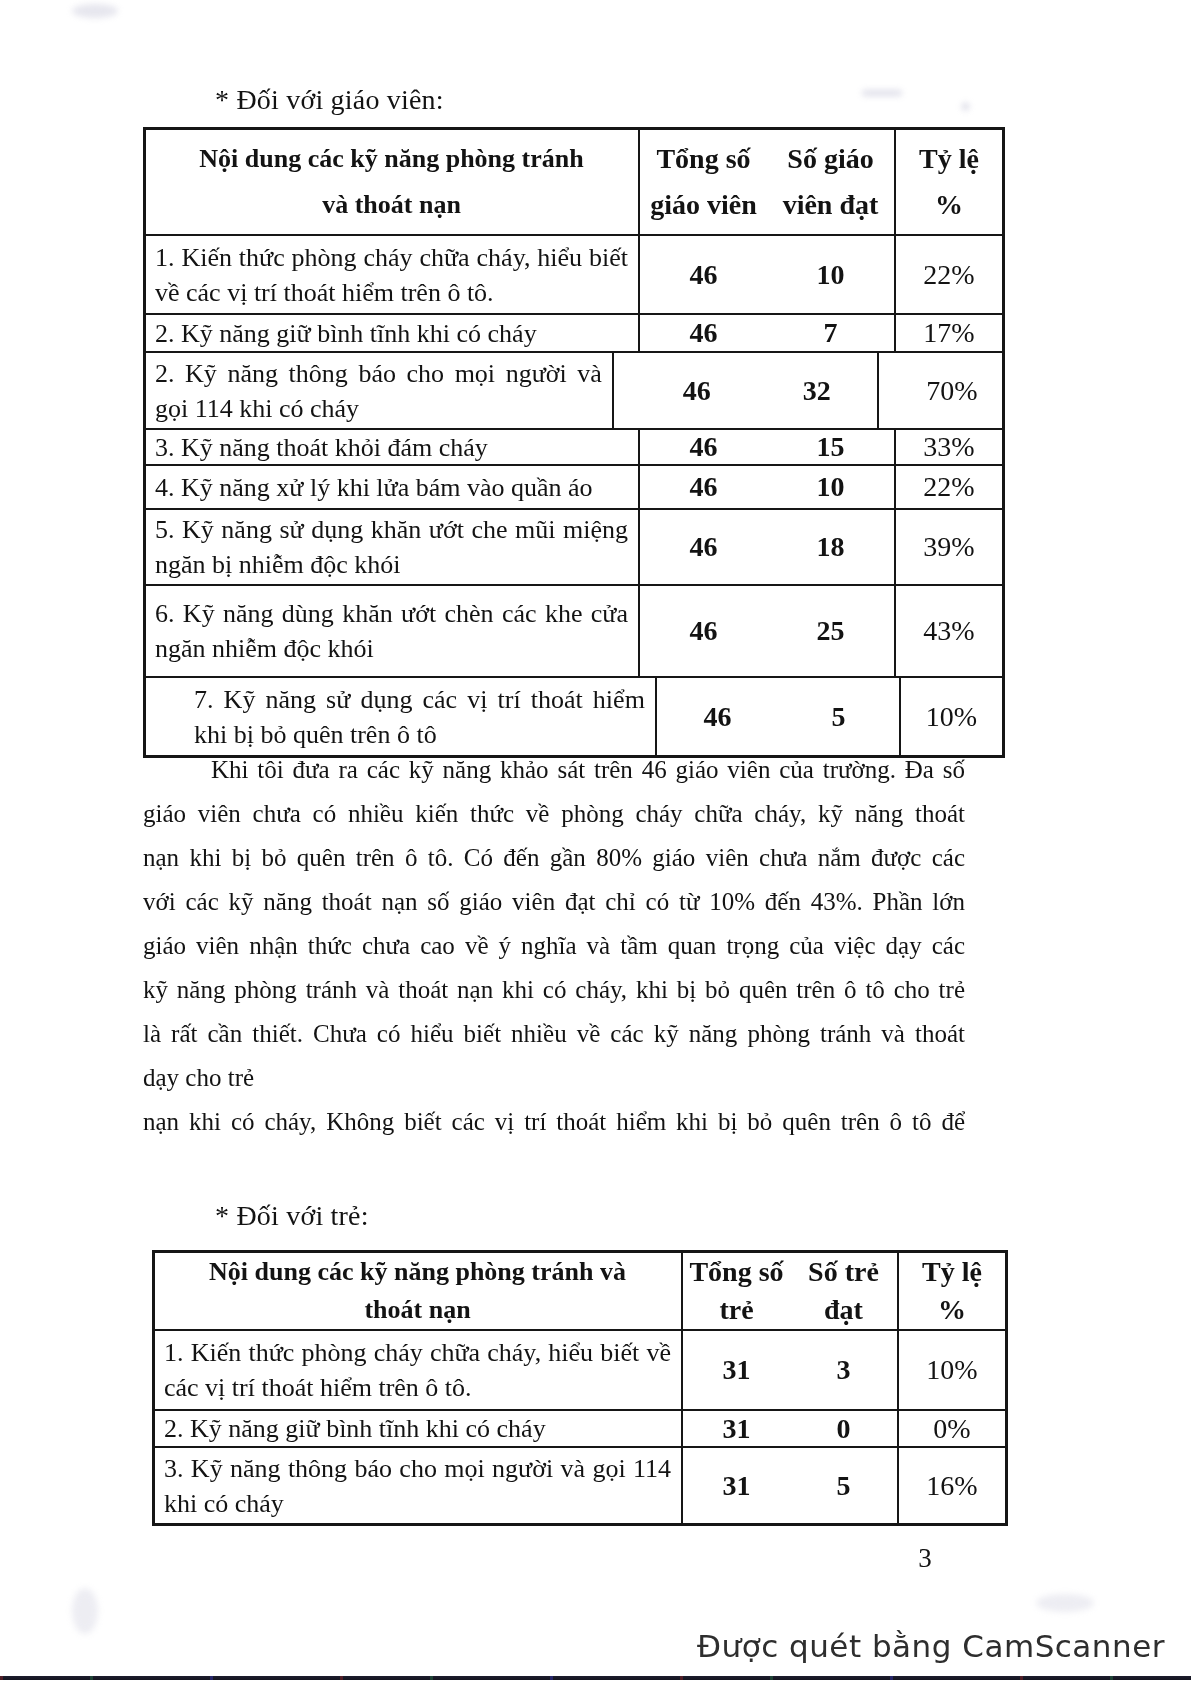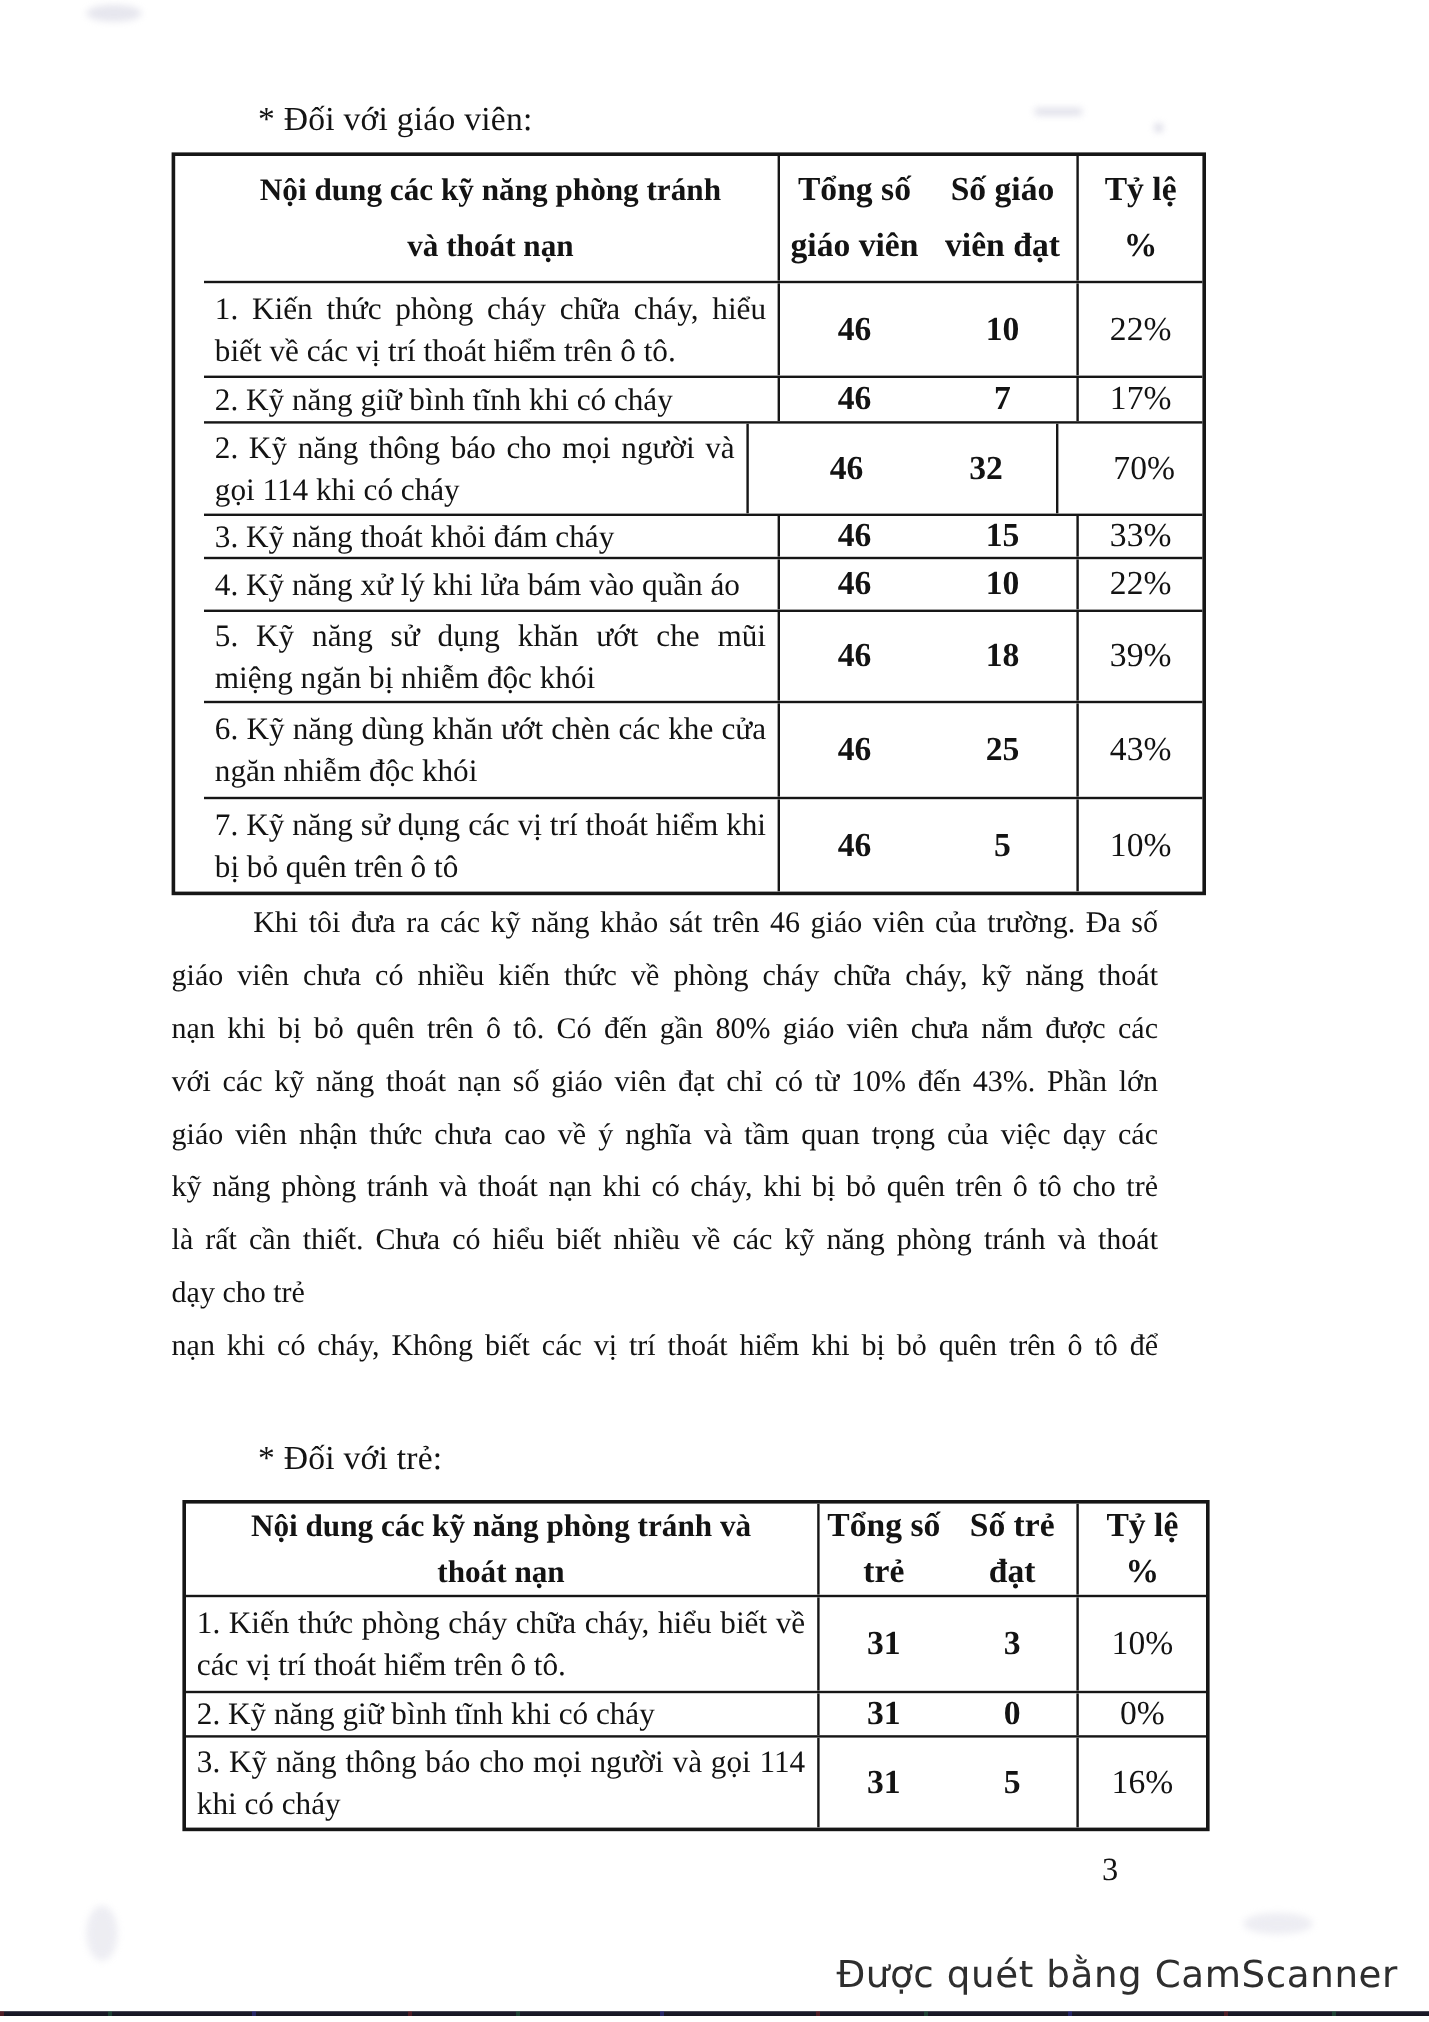--- a/index.html
+++ b/index.html
@@ -35,33 +35,33 @@
           font-size:28px; line-height:40px;font-weight:bold; }
   .cp {  
     display:flex; flex-direction:column; align-items:center; justify-content:center;
     font-size:28px; line-height:40px;
   }
   .th { font-weight:bold; text-align:center; }
   .th.cc { text-align:center; }
   #table1 .th { line-height:46px; }
   #table2 .th { line-height:38px; }
 
-  #table1 { left:143px; top:127px; width:862px;padding-left:24px; }
+  #table1 { left:143px; top:127px; width:862px; }
   #table1 .cc { width:494px; }
   #table1 .cm { width:256px; }
   #table1 .cp { width:106px; }
   #table1 .trow:nth-child(1){ height:106px; }
   #table1 .trow:nth-child(2){ height:79px; }
   #table1 .trow:nth-child(3){ height:38px; }
   #table1 .trow:nth-child(4){ height:77px;gap:23px; }
   #table1 .trow:nth-child(5){ height:36px; }
   #table1 .trow:nth-child(6){ height:44px; }
   #table1 .trow:nth-child(7){ height:76px; }
-  #table1 .trow:nth-child(8){ height:80px; }
-  #table1 .trow:nth-child(9){ height:77px; }
+  #table1 .trow:nth-child(8){ height:92px; }
+  #table1 .trow:nth-child(9){ height:77px;margin-left:39px; }
 
   #table2 { left:152px; top:1250px; width:856px; }
   #table2 .cc { width:528px; }
   #table2 .cm { width:216px; }
   #table2 .cp { width:106px; }
   #table2 .trow:nth-child(1){ height:78px; }
   #table2 .trow:nth-child(2){ height:80px; }
   #table2 .trow:nth-child(3){ height:37px; }
   #table2 .trow:nth-child(4){ height:75px; }
 

